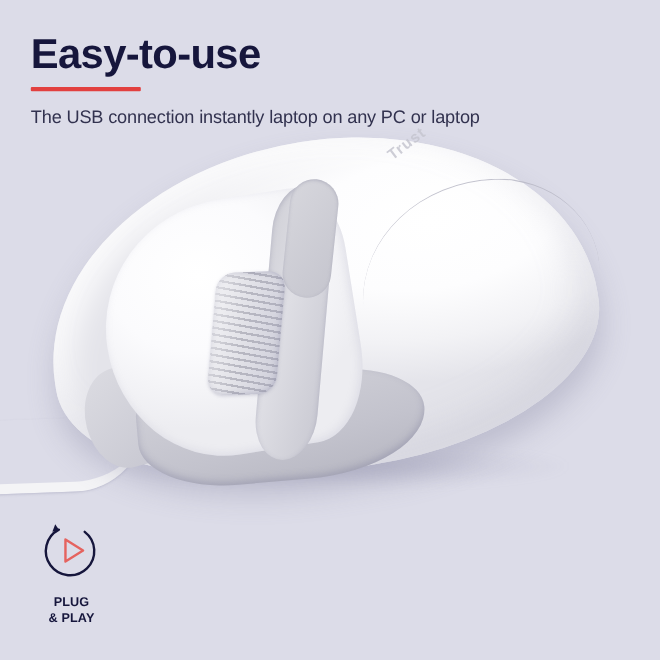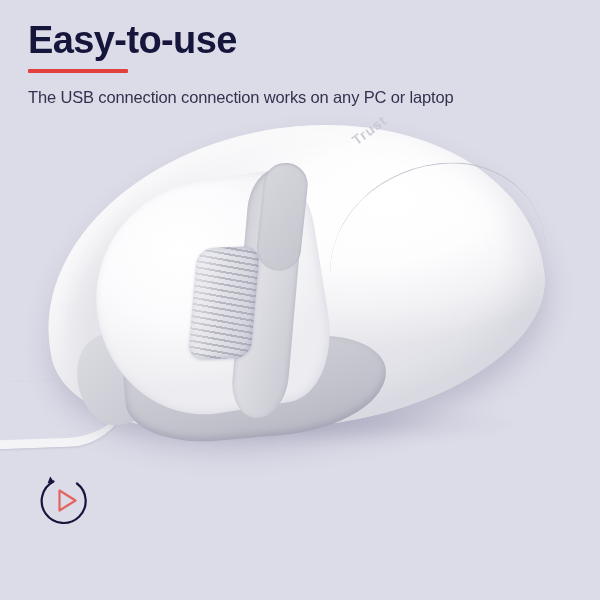--- a/index.html
+++ b/index.html
@@ -18,21 +18,21 @@
     width: 600px;
     height: 600px;
     background: #dcdce8;
     overflow: hidden;
   }
 
   
   #header-block {
     position: absolute;
     left: 28px;
-    top: 18px;
+    top: 28px;
     width: 540px;
   }
   #headline {
     font-size: 38px;
     line-height: 44px;
     font-weight: bold;
     letter-spacing: -0.6px;
     color: #16163c;
     margin: 0;
     white-space: nowrap;
@@ -259,21 +259,21 @@
   #feature-buttons   { left: 120px; width: 186px; }
 </style>
 </head>
 <body>
 
 <div id="page">
 
   <div id="header-block">
     <h1 id="headline">Easy-to-use</h1>
     <div id="headline-rule"></div>
-    <div id="subtitle">The USB connection connection works on any PC or laptop</div>
+    <div id="subtitle">The USB connection instantly laptop on any PC or laptop</div>
   </div>
 
   <div id="product-stage">
 
     <div class="ground-shadow"></div>
 
     <div class="cable"></div>
     <div class="cable-collar"></div>
 
     <div class="mouse-body">
@@ -294,17 +294,19 @@
   <div id="features">
 
     <div class="feature" id="feature-plug-play">
       <div class="icon-wrap">
         <svg width="56" height="56" viewBox="0 0 56 56">
           <path d="M16.5 8.5 A22 22 0 1 0 40 10.5" fill="none" stroke="#16163c" stroke-width="2.2" stroke-linecap="round"></path>
           <path d="M13.2 3.6 L16.9 9.0 L10.6 10.3 Z" fill="#16163c"></path>
           <path d="M22.5 17.5 L38.5 27.5 L22.5 37.5 Z" fill="none" stroke="#e5635f" stroke-width="2.2" stroke-linejoin="round"></path>
         </svg>
       </div>
+      <div class="caption">PLUG
+&amp; PLAY</div>
     </div>
 
 
   </div>
 </div>
 
 </body></html>

